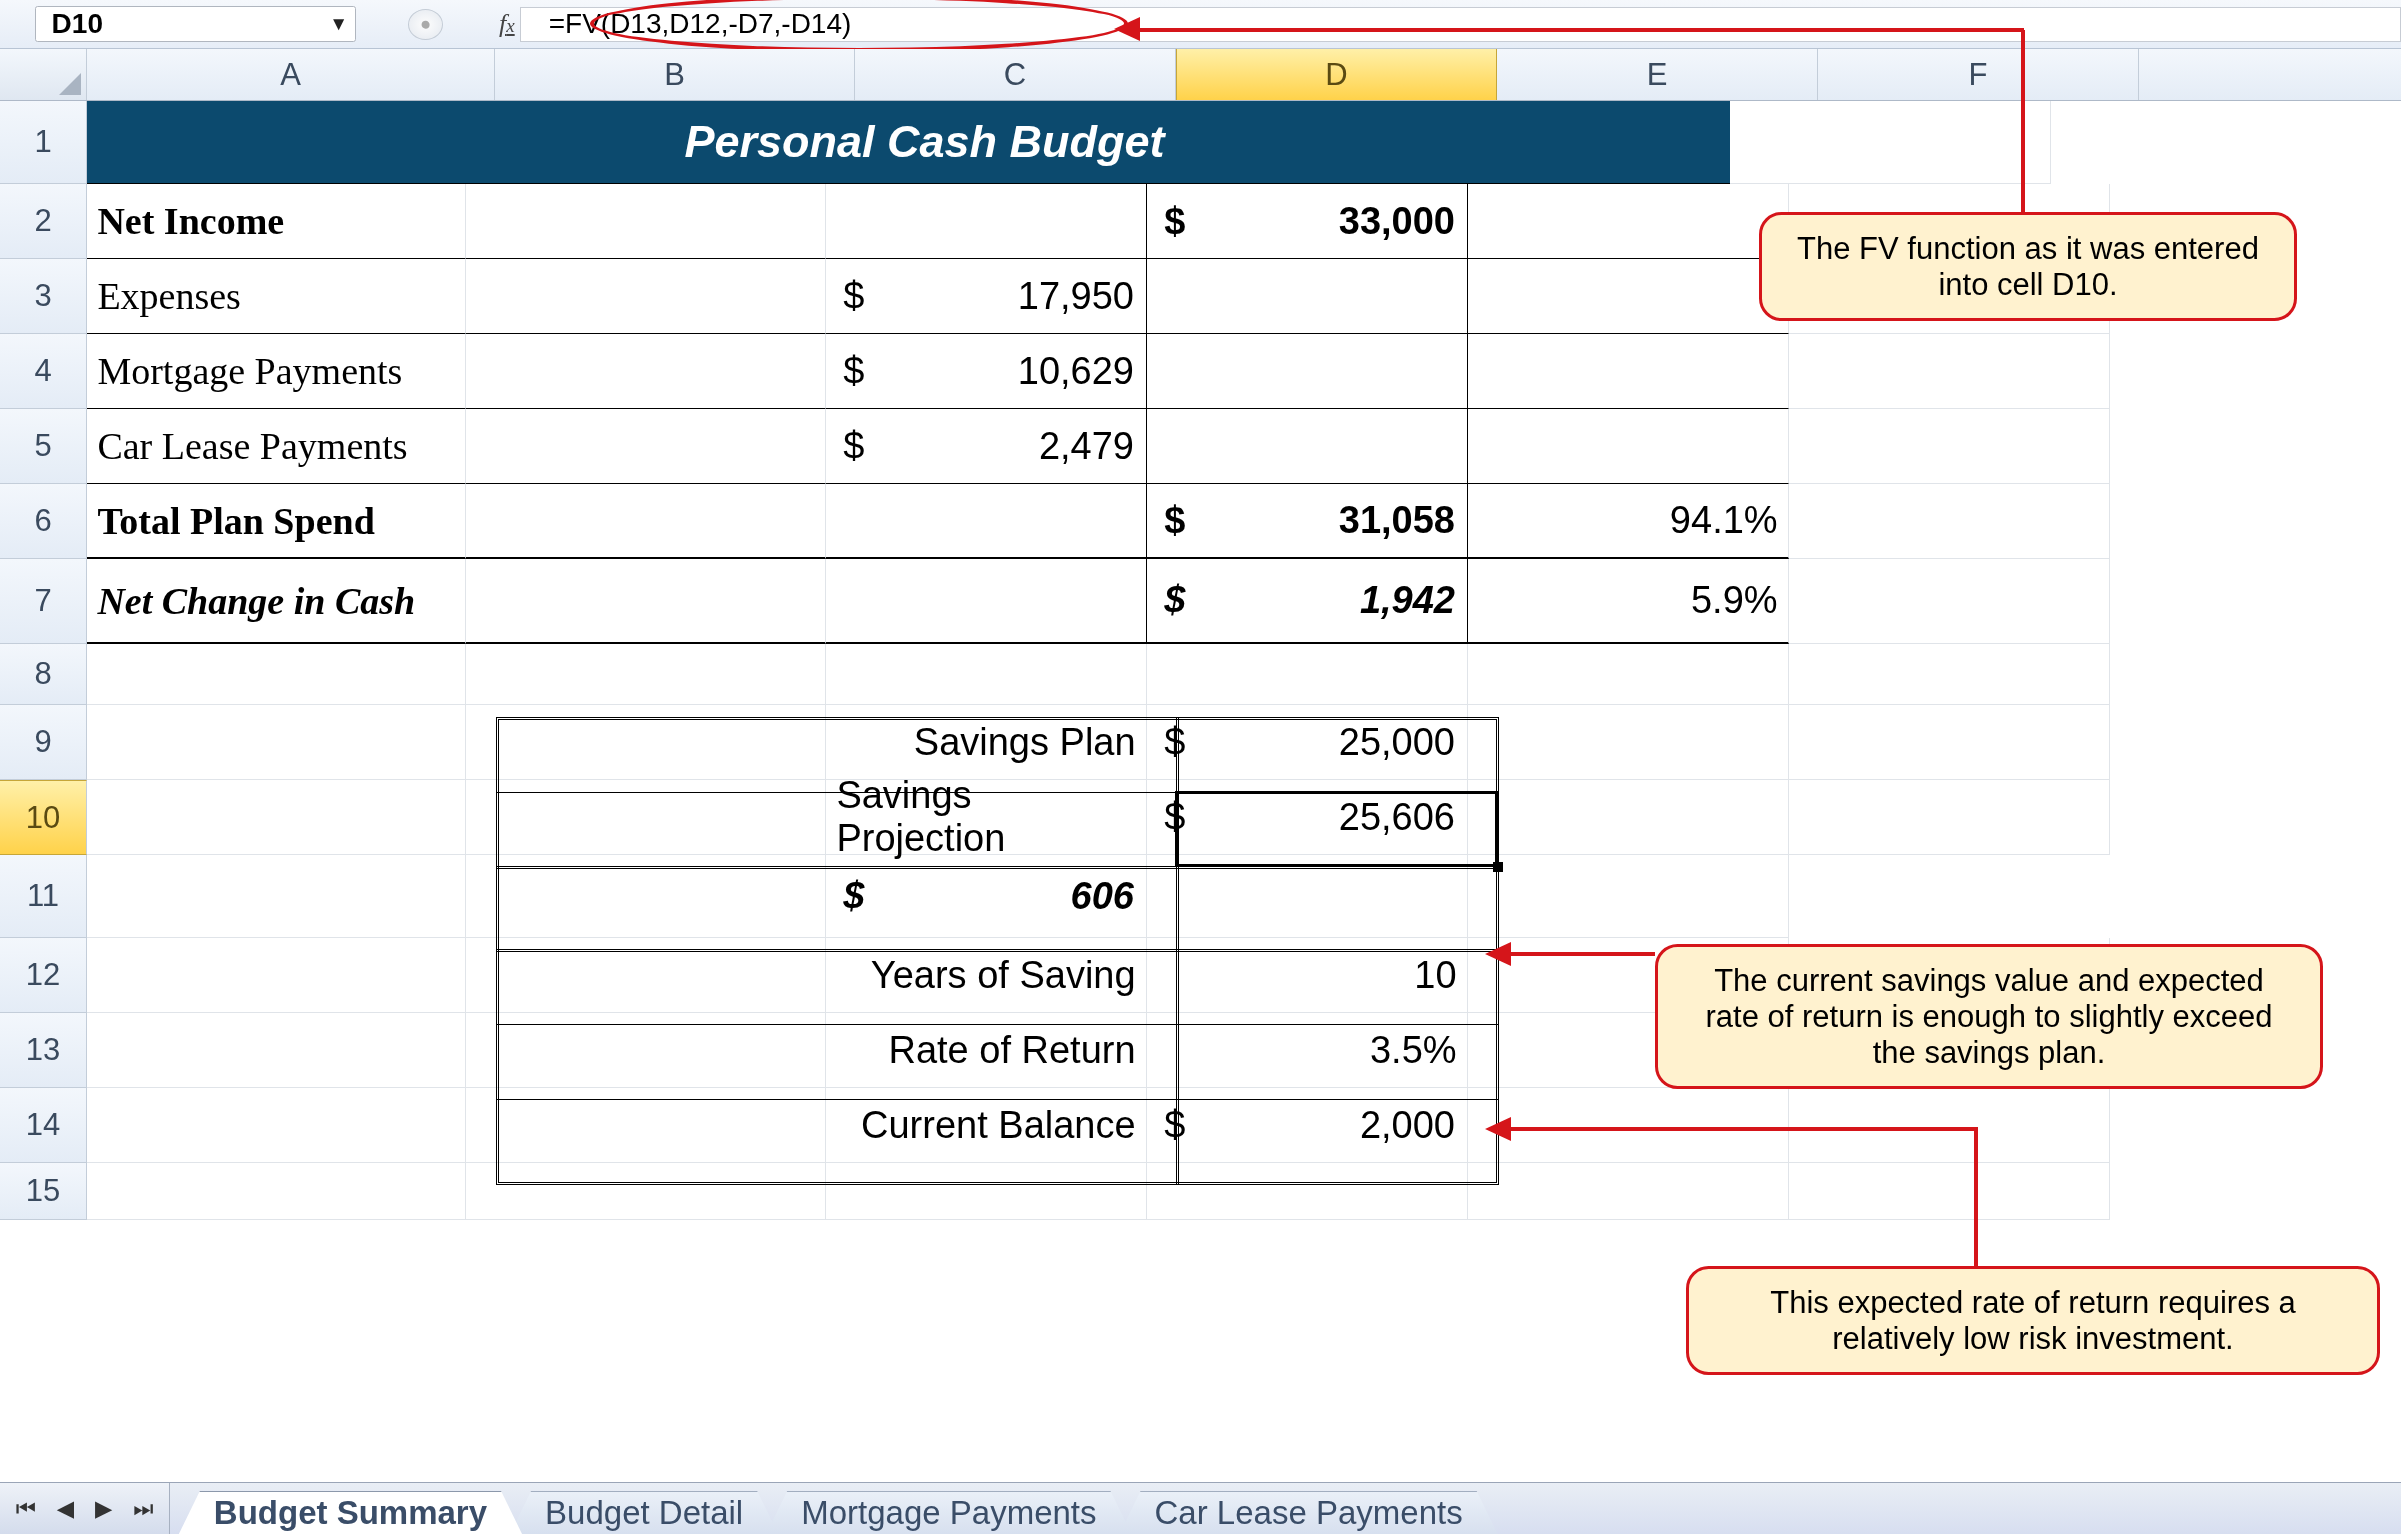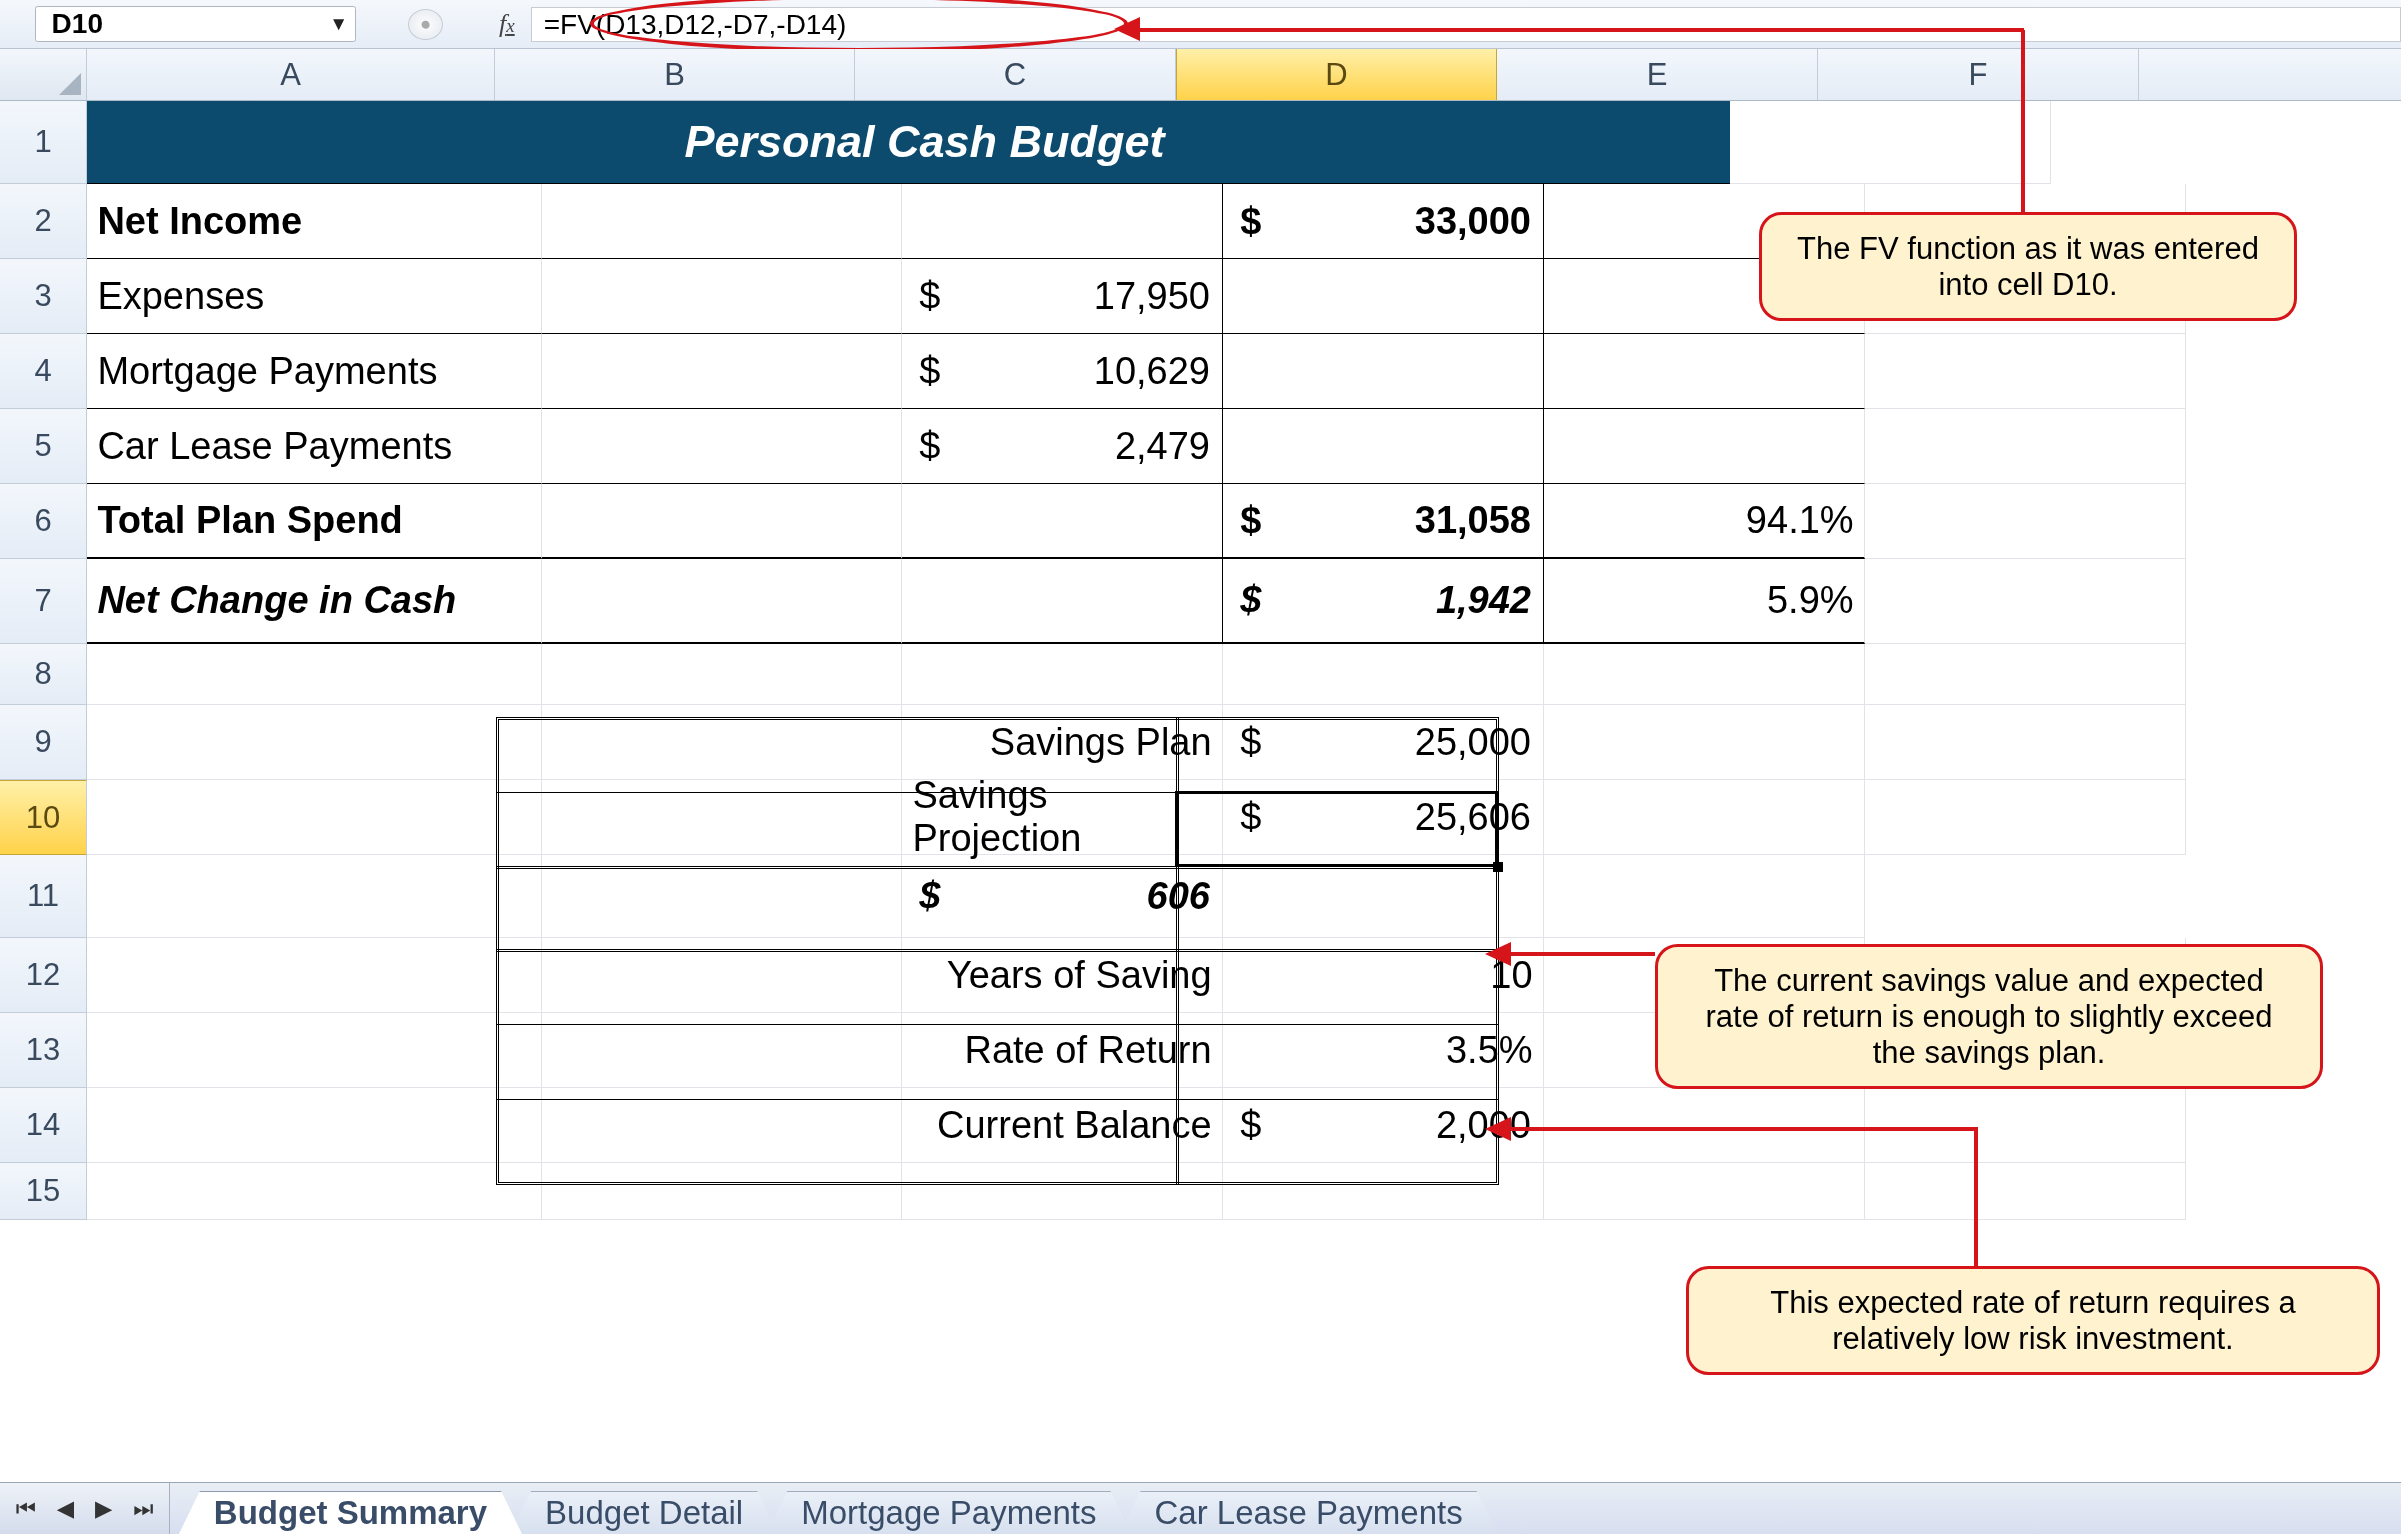--- a/index.html
+++ b/index.html
@@ -55,24 +55,24 @@
     margin-left: 56px;
     color: #444;
     text-decoration: underline;
   }
   .fx-sub { font-size: 19px; font-style: italic; }
   .formula-bar {
     flex: 1;
     height: 35px;
     background: #fff;
     border: 0.9px solid #c7ccd4;
-    margin-left: 16px;
+    margin-left: 5px;
     display: flex;
-    align-items: flex-end;
-    padding-left: 12px;
+    align-items: center;
+    padding-left: 28px;
     font-size: 28px;
   }
   .formula-oval {
     position:absolute;
     left: 590px; top: -5.2px;
     width: 538px; height: 57px;
     border: 4.3px solid #d5151a;
     border-radius: 50%;
     pointer-events: none;
   }
@@ -134,21 +134,21 @@
     background: linear-gradient(#fff0a8, #ffd24a);
     color:#5a4a12;
     border-top:0.9px solid #c6a638;
     border-bottom:0.9px solid #c6a638;
   }
   .cell {
     border-right: 0.9px solid #e0e4e9;
     border-bottom: 0.9px solid #e0e4e9;
     position: relative;
   }
-  .cA{width:455px;} .cB{width:360px;} .cC{width:321px;} .cD{width:321px;} .cE{width:321px;} .cF{width:321px;}
+  .cA{width:379px;font-family:Liberation Serif, serif;} .cB{width:360px;} .cC{width:321px;} .cD{width:321px;} .cE{width:321px;} .cF{width:321px;}
   .title-merge {
     width: 1643px;
     background: #0c4a6e;
     color:#fff;
     font-size: 45px;
     font-weight: bold;
     font-style: italic;
     display:flex;align-items:center;justify-content:center;
     border-bottom:0.9px solid #000;
     padding-left:32px;

